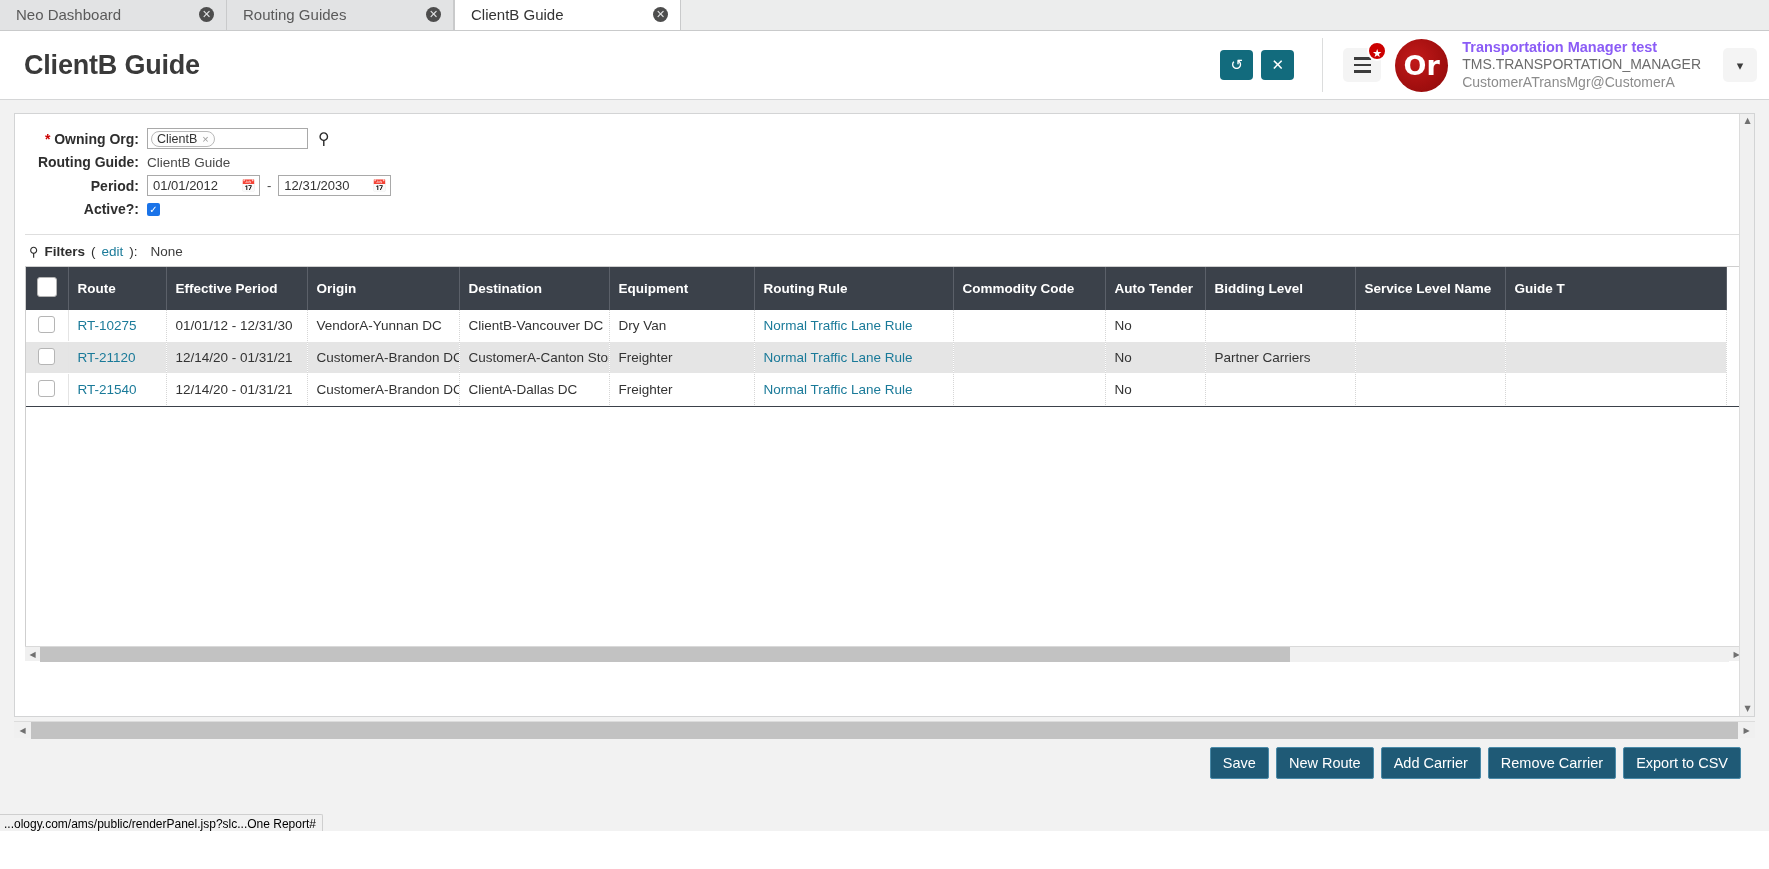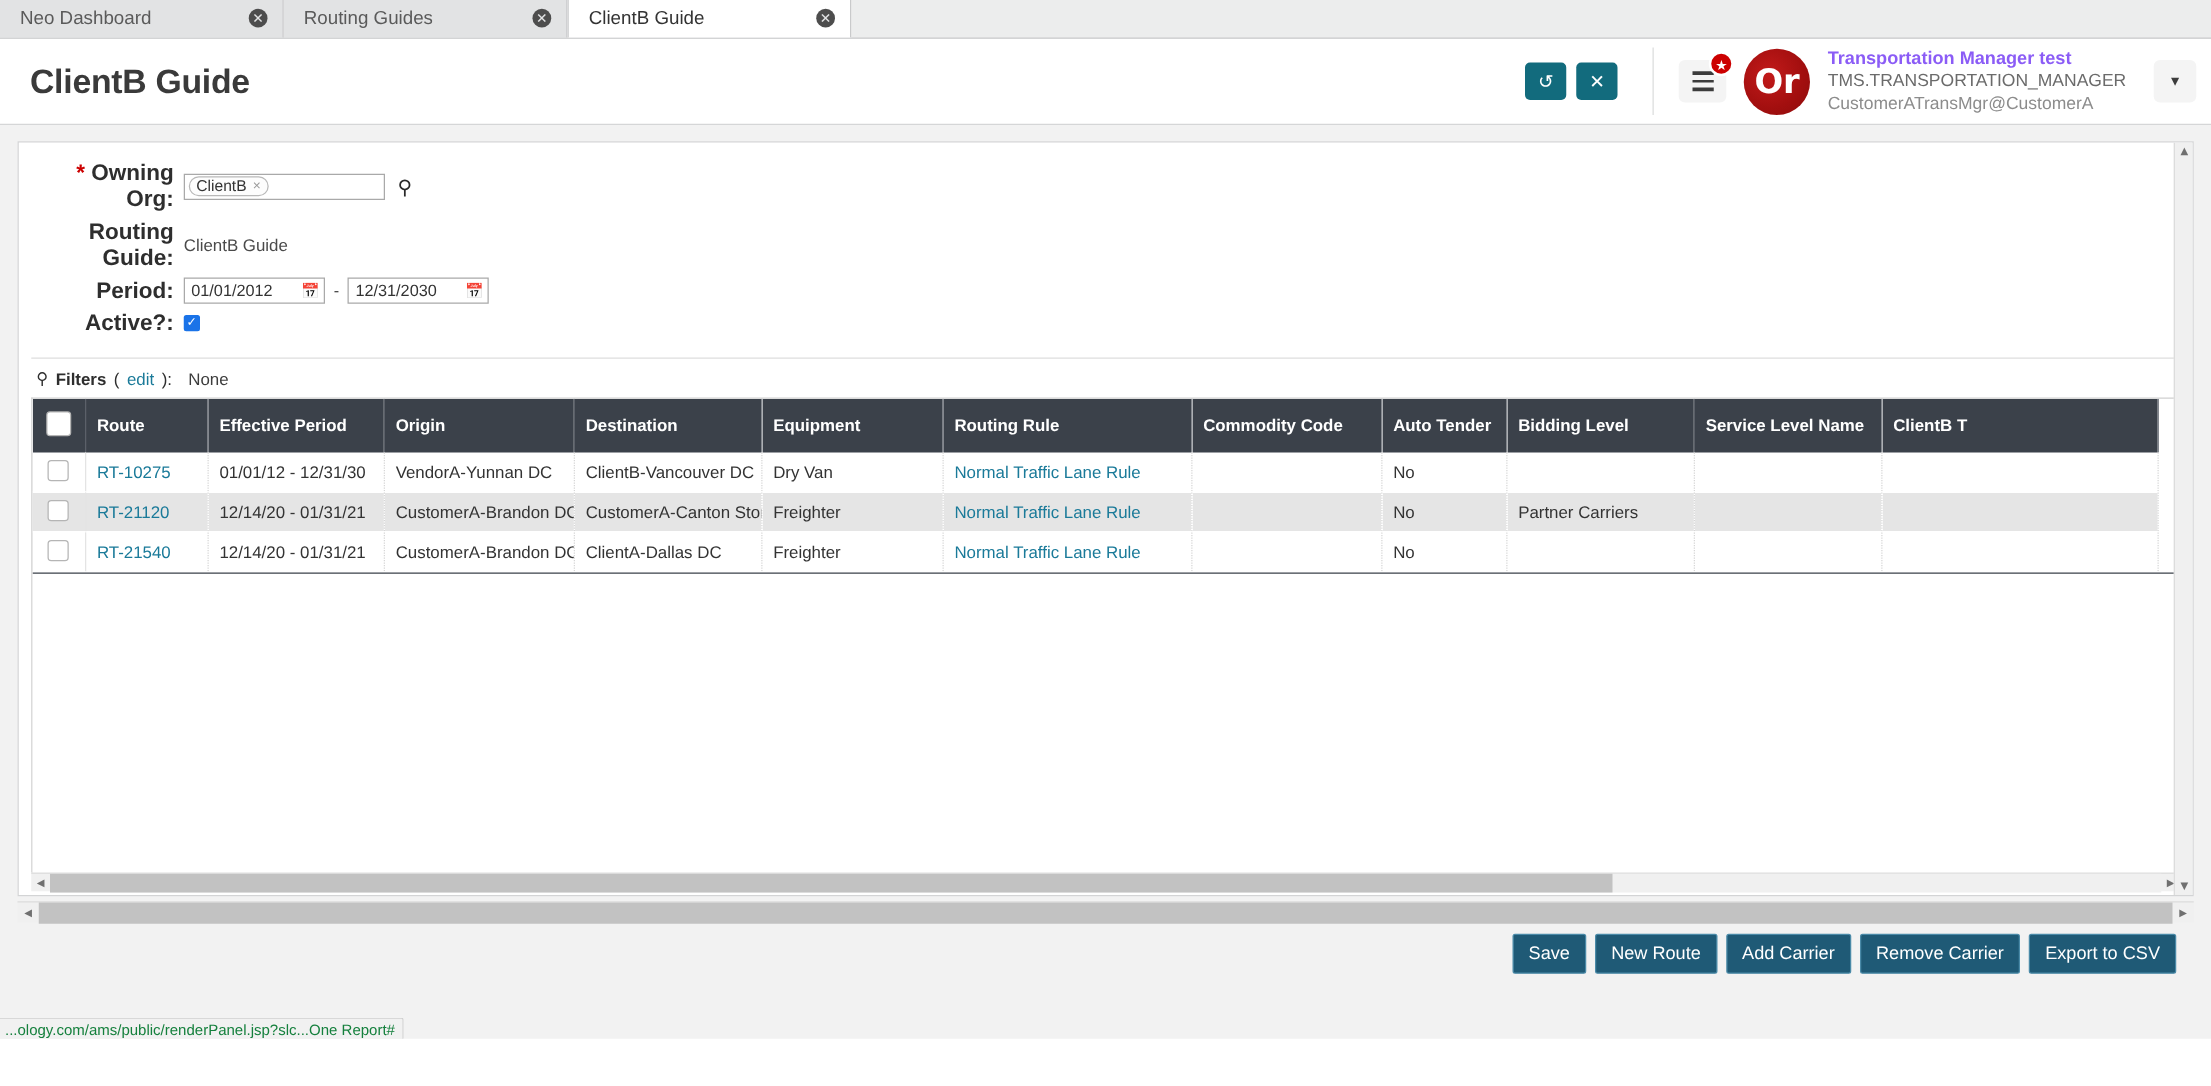--- a/index.html
+++ b/index.html
@@ -136,21 +136,21 @@
     position: relative;
     overflow: hidden;
   }
   .panel-inner { padding: 0 10px; }
 
   
   .form { padding: 14px 0 6px 0; }
   .frow { display: flex; align-items: center; margin-bottom: 5px; }
   .flabel {
     width: 122px; text-align: right; padding-right: 8px;
-    font-size: 18px; font-weight: bold; color: #2e2e2e;
+    font-size: 14px; font-weight: bold; color: #2e2e2e;
     flex: 0 0 auto;
   }
   .req { color: #cc0000; font-weight: bold; }
   .chipbox {
     width: 161px; height: 21px;
     border: 1px solid #a9a9a9; background: #ffffff;
     display: flex; align-items: center; padding: 0 3px;
   }
   .chip {
     display: inline-flex; align-items: center;
@@ -270,21 +270,21 @@
     cursor: pointer; white-space: nowrap;
     font-family: "Liberation Sans", sans-serif;
   }
 
   
   .statusbar {
     position: absolute; left: 0; bottom: 0;
     height: 17px; max-width: 452px;
     background: #f1f1f1; border: 1px solid #cfcfcf; border-left: none; border-bottom: none;
     border-top-right-radius: 2px;
-    font-size: 12px; color: #15803d;
+    font-size: 12px; color: #000000;
     padding: 1px 6px 0 4px;
     white-space: nowrap; overflow: hidden;
     display: flex; align-items: center;
   }
 </style>
 </head>
 <body>
 
 <div class="tabbar">
   <div class="tab t1">
@@ -414,21 +414,21 @@
                 <th>Route</th>
                 <th>Effective Period</th>
                 <th>Origin</th>
                 <th>Destination</th>
                 <th>Equipment</th>
                 <th>Routing Rule</th>
                 <th>Commodity Code</th>
                 <th>Auto Tender</th>
                 <th>Bidding Level</th>
                 <th>Service Level Name</th>
-                <th>ClientB T</th>
+                <th>Guide T</th>
               </tr>
             </thead>
             <tbody>
               <tr>
                 <td class="chk"><span class="rowbox"></span></td>
                 <td><a class="link">RT-10275</a></td>
                 <td>01/01/12 - 12/31/30</td>
                 <td>VendorA-Yunnan DC</td>
                 <td>ClientB-Vancouver DC</td>
                 <td>Dry Van</td>

